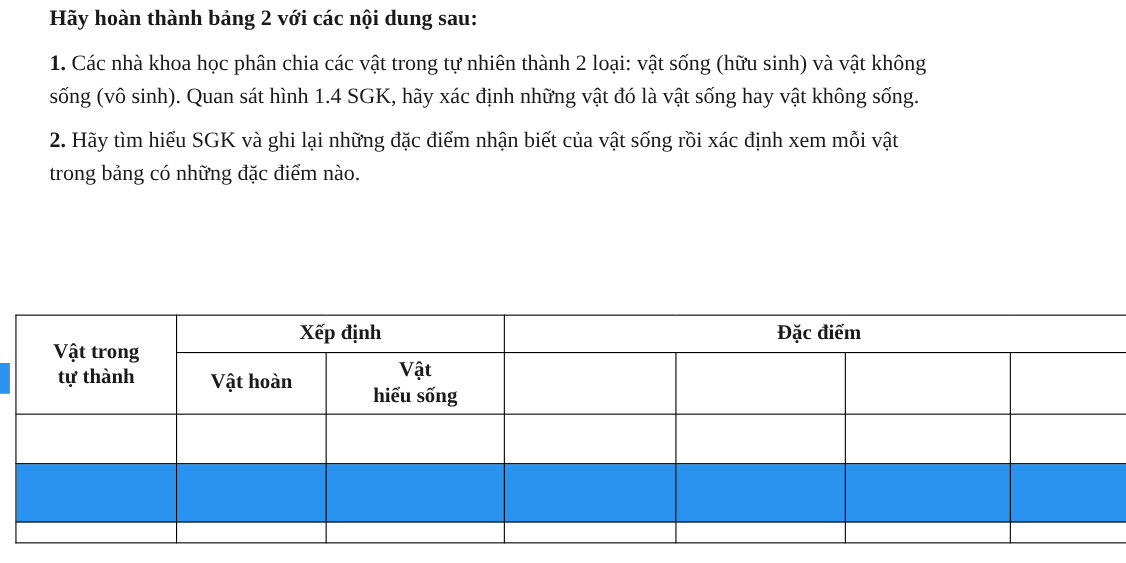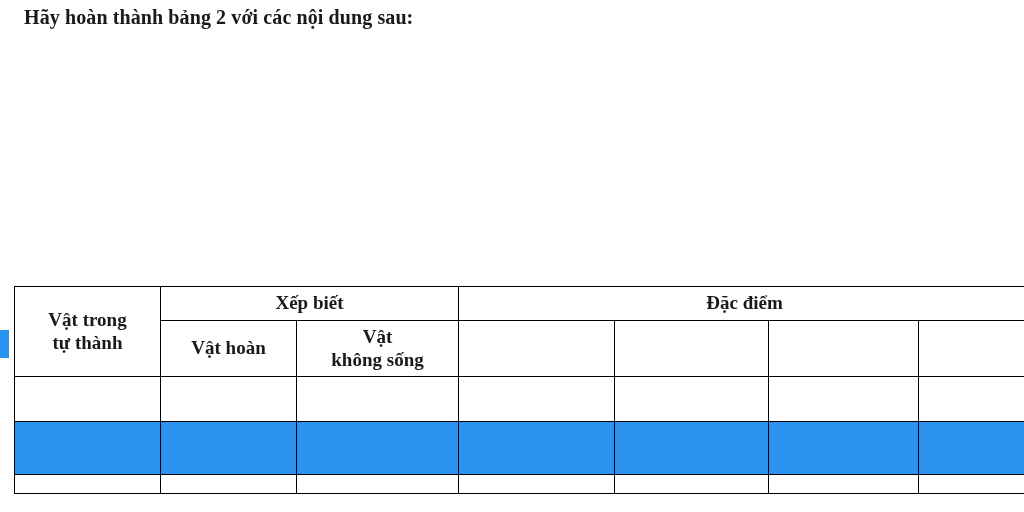--- a/index.html
+++ b/index.html
@@ -15,21 +15,21 @@
     color: #1a1a1a;
   }
   .page {
     position: relative;
     width: 1024px;
     height: 512px;
     background: #ffffff;
   }
   .text-block {
     position: absolute;
-    left: 24px;
+    left: 45px;
     top: 4px;
     width: 800px;
   }
   .heading {
     font-size: 20px;
     font-weight: bold;
     line-height: 1.35;
     margin: 0 0 12px 0;
     letter-spacing: 0.1px;
   }
@@ -97,21 +97,23 @@
   }
 </style>
 </head>
 <body>
 
 <div class="page">
 
   <div class="text-block">
     <p class="heading">Hãy hoàn thành bảng 2 với các nội dung sau:</p>
 
+    <p class="para"><span class="num">1.</span><span> Các nhà khoa học phân chia các vật trong tự nhiên thành 2 loại: vật sống (hữu sinh) và vật không sống (vô sinh). Quan sát hình 1.4 SGK, hãy xác định những vật đó là vật sống hay vật không sống.</span></p>
 
+    <p class="para"><span class="num">2.</span><span> Hãy tìm hiểu SGK và ghi lại những đặc điểm nhận biết của vật sống rồi xác định xem mỗi vật trong bảng có những đặc điểm nào.</span></p>
   </div>
 
   <div class="sel-marker"></div>
 
   <div class="table-wrap">
     <table class="grid">
       <colgroup>
         <col class="c-vat-trong">
         <col class="c-vatsong">
         <col class="c-khongsong">
@@ -122,34 +124,34 @@
       </colgroup>
       <tbody>
         <tr>
           <td rowspan="2">
             <div class="cell-pad">
               <div>Vật trong</div>
               <div>tự thành</div>
             </div>
           </td>
           <td colspan="2">
-            <div class="cell-pad">Xếp biết</div>
+            <div class="cell-pad">Xếp định</div>
           </td>
           <td colspan="4" class="dacdiem-cell">
             <div class="cell-pad">Đặc điểm</div>
           </td>
         </tr>
         <tr>
           <td>
             <div class="cell-pad">Vật hoàn</div>
           </td>
           <td>
             <div class="cell-pad">
               <div>Vật</div>
-              <div>không sống</div>
+              <div>hiểu sống</div>
             </div>
           </td>
           <td></td>
           <td></td>
           <td></td>
           <td></td>
         </tr>
 
         <tr class="row-empty">
           <td></td>

